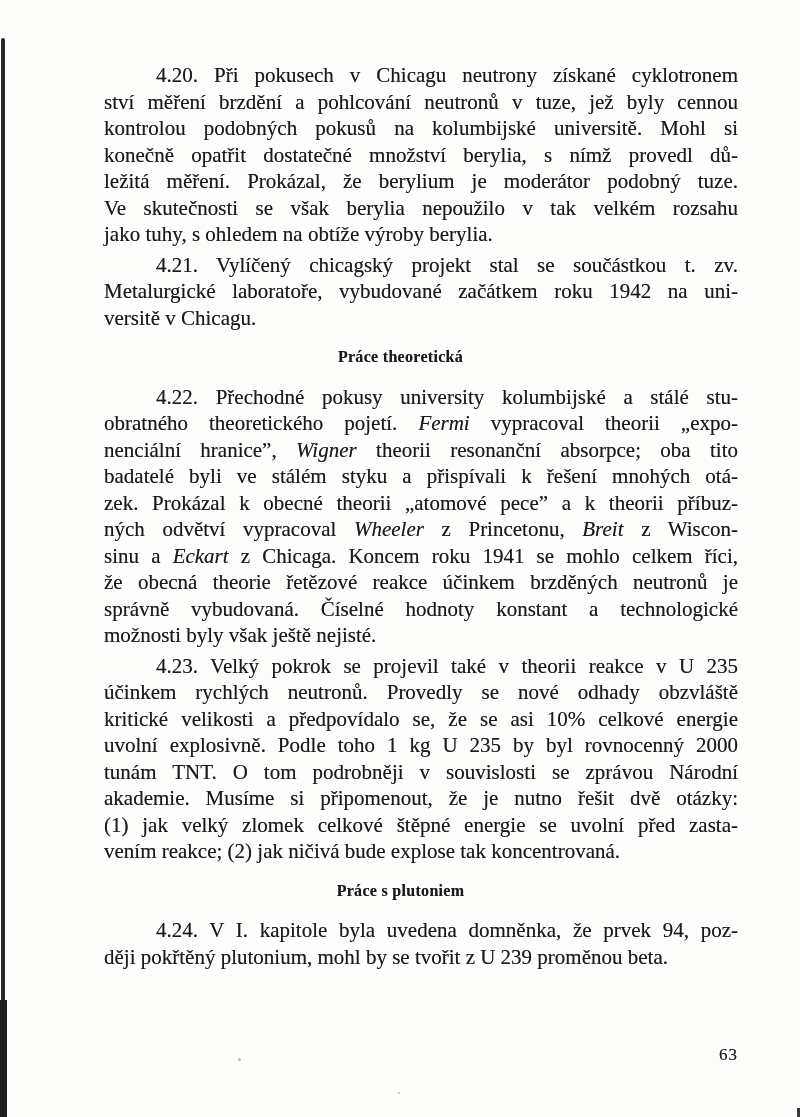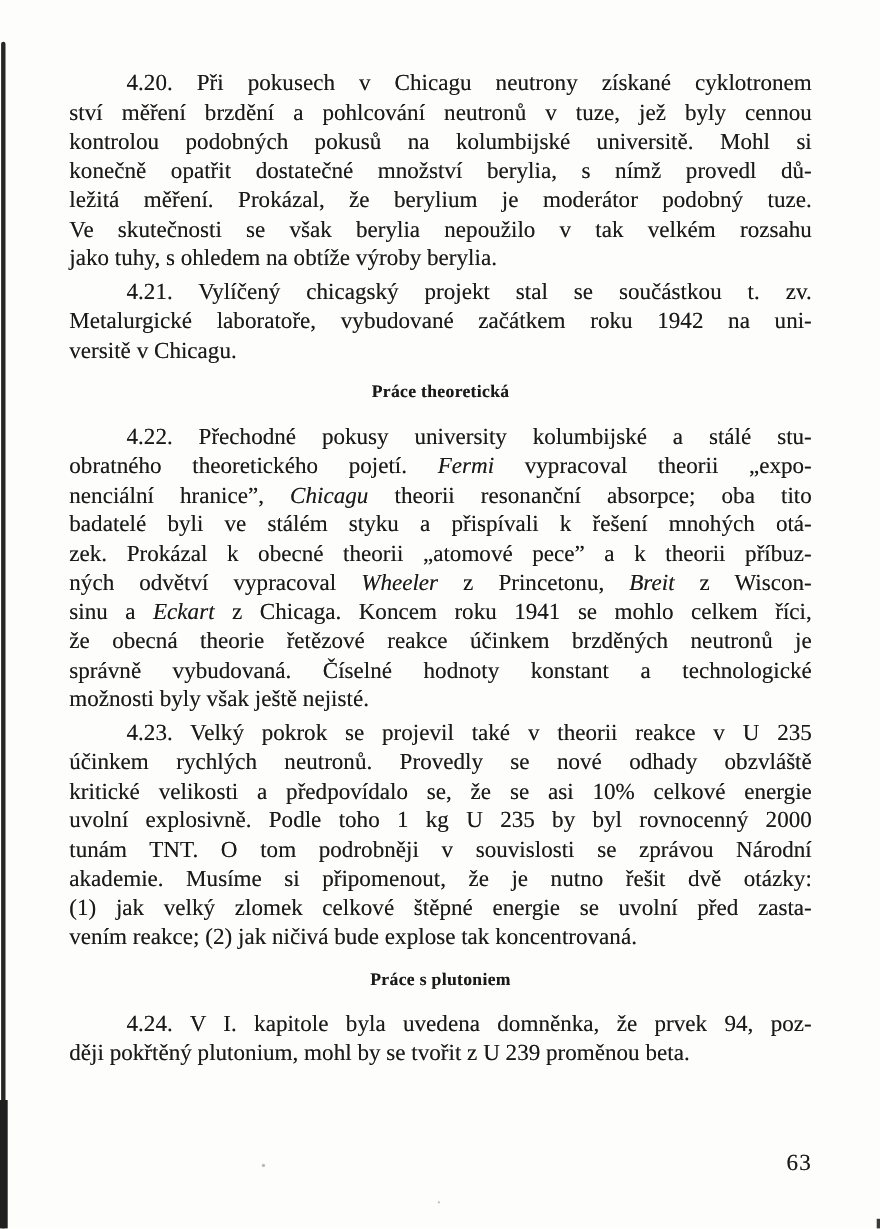--- a/index.html
+++ b/index.html
@@ -57,35 +57,36 @@
     width: 675px;
     font-size: 21px;
     line-height: 26.5px;
     text-shadow: 0 0 0.4px rgba(20,20,20,0.55); 
   }
   .paragraph { margin: 0 0 4px 0; }
   .line {
     text-align: justify;
     text-align-last: justify;
     white-space: normal;
+    margin-left: 41px;
   }
   .line.first { padding-left: 52px; }
   .line.last { text-align-last: left; }
   .section-heading {
     margin: 13px 0;
     text-align: center;
     font-weight: bold;
     font-size: 16px;
     letter-spacing: 0.3px;
   }
   .page-number {
     position: absolute;
     top: 1045px;
     right: 62px;
-    font-size: 21px;
+    font-size: 17px;
     letter-spacing: 1px;
     text-shadow: 0 0 0.4px rgba(20,20,20,0.55);
   }
   i { font-style: italic; }
 </style>
 </head>
 <body>
 
 <div class="scan-page" style="background: rgb(253, 253, 252); color: rgb(26, 26, 26);">
   <div class="edge-left"></div>
@@ -106,21 +107,21 @@
       </div>
       <div class="paragraph">
         <div class="line first"><span>4.21. Vylíčený chicagský projekt stal se součástkou t. zv.</span></div>
         <div class="line"><span>Metalurgické laboratoře, vybudované začátkem roku 1942 na uni-</span></div>
         <div class="line last"><span>versitě v Chicagu.</span></div>
       </div>
       <div class="section-heading">Práce theoretická</div>
       <div class="paragraph">
         <div class="line first"><span>4.22. Přechodné pokusy university kolumbijské a stálé stu-</span></div>
         <div class="line"><span>obratného theoretického pojetí. </span><i>Fermi</i><span> vypracoval theorii „expo-</span></div>
-        <div class="line"><span>nenciální hranice”, </span><i>Chicagu</i><span> theorii resonanční absorpce; oba tito</span></div>
+        <div class="line"><span>nenciální hranice”, </span><i>Wigner</i><span> theorii resonanční absorpce; oba tito</span></div>
         <div class="line"><span>badatelé byli ve stálém styku a přispívali k řešení mnohých otá-</span></div>
         <div class="line"><span>zek. Prokázal k obecné theorii „atomové pece” a k theorii příbuz-</span></div>
         <div class="line"><span>ných odvětví vypracoval </span><i>Wheeler</i><span> z Princetonu, </span><i>Breit</i><span> z Wiscon-</span></div>
         <div class="line"><span>sinu a </span><i>Eckart</i><span> z Chicaga. Koncem roku 1941 se mohlo celkem říci,</span></div>
         <div class="line"><span>že obecná theorie řetězové reakce účinkem brzděných neutronů je</span></div>
         <div class="line"><span>správně vybudovaná. Číselné hodnoty konstant a technologické</span></div>
         <div class="line last"><span>možnosti byly však ještě nejisté.</span></div>
       </div>
       <div class="paragraph">
         <div class="line first"><span>4.23. Velký pokrok se projevil také v theorii reakce v U 235</span></div>

